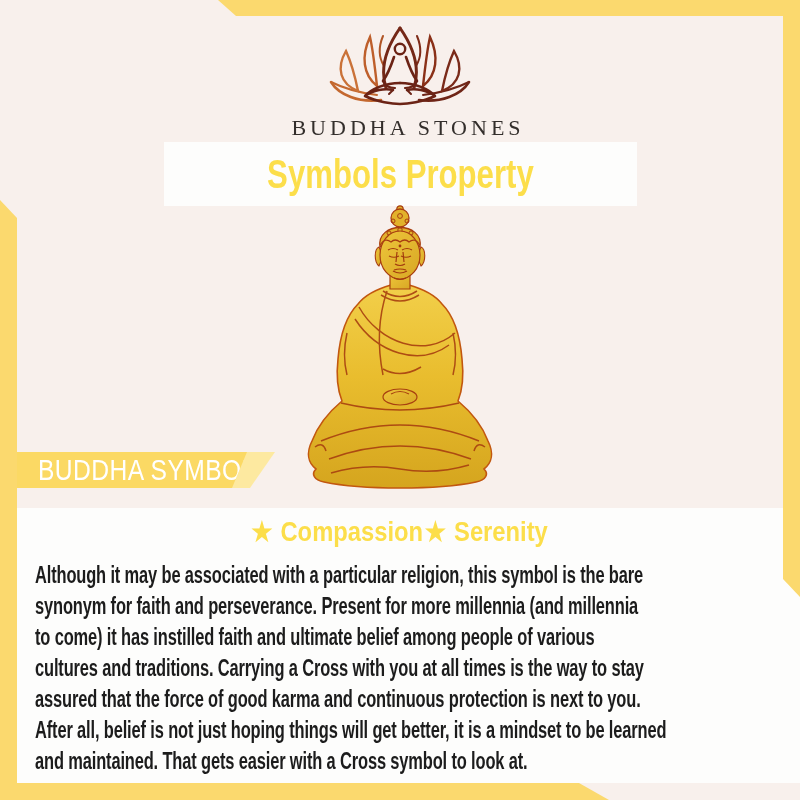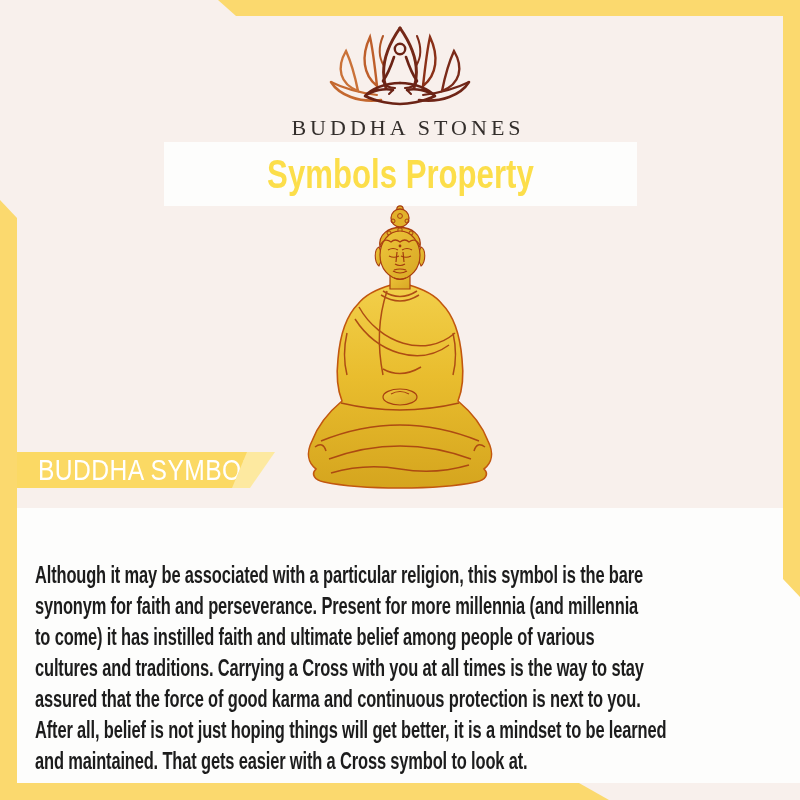--- a/index.html
+++ b/index.html
@@ -199,20 +199,25 @@
     </g>
   </svg>
 
   <div class="ribbon-flap"></div>
   <div class="ribbon">
     <span class="ribbon-label">BUDDHA SYMBOL</span>
   </div>
 
   <div class="content"></div>
 
+  <div class="highlight">
+    <span class="highlight-inner">
+      <span class="star">★</span><span>Compassion</span><span class="star star2">★</span><span>Serenity</span>
+    </span>
+  </div>
 
   <div class="paragraph">Although it may be associated with a particular religion, this symbol is the bare
 synonym for faith and perseverance. Present for more millennia (and millennia
 to come) it has instilled faith and ultimate belief among people of various
 cultures and traditions. Carrying a Cross with you at all times is the way to stay
 assured that the force of good karma and continuous protection is next to you.
 After all, belief is not just hoping things will get better, it is a mindset to be learned
 and maintained. That gets easier with a Cross symbol to look at.</div>
 
 </div>

